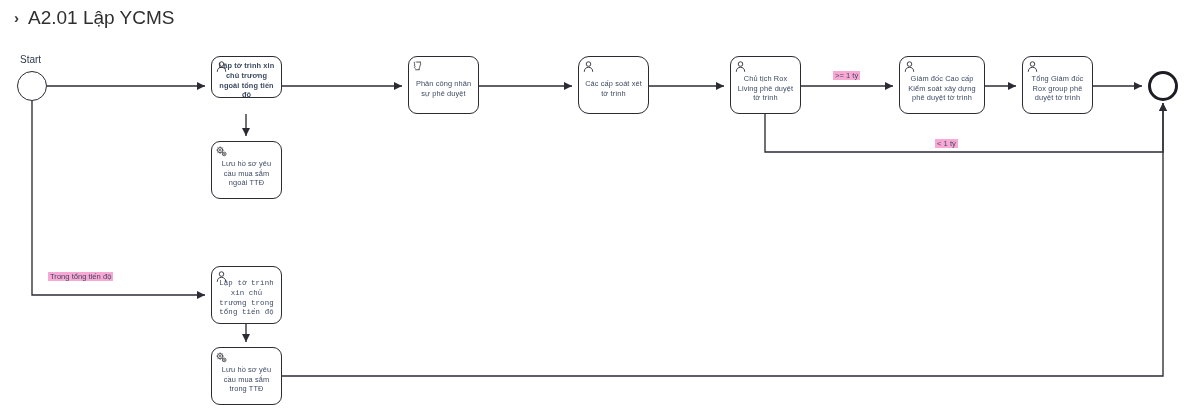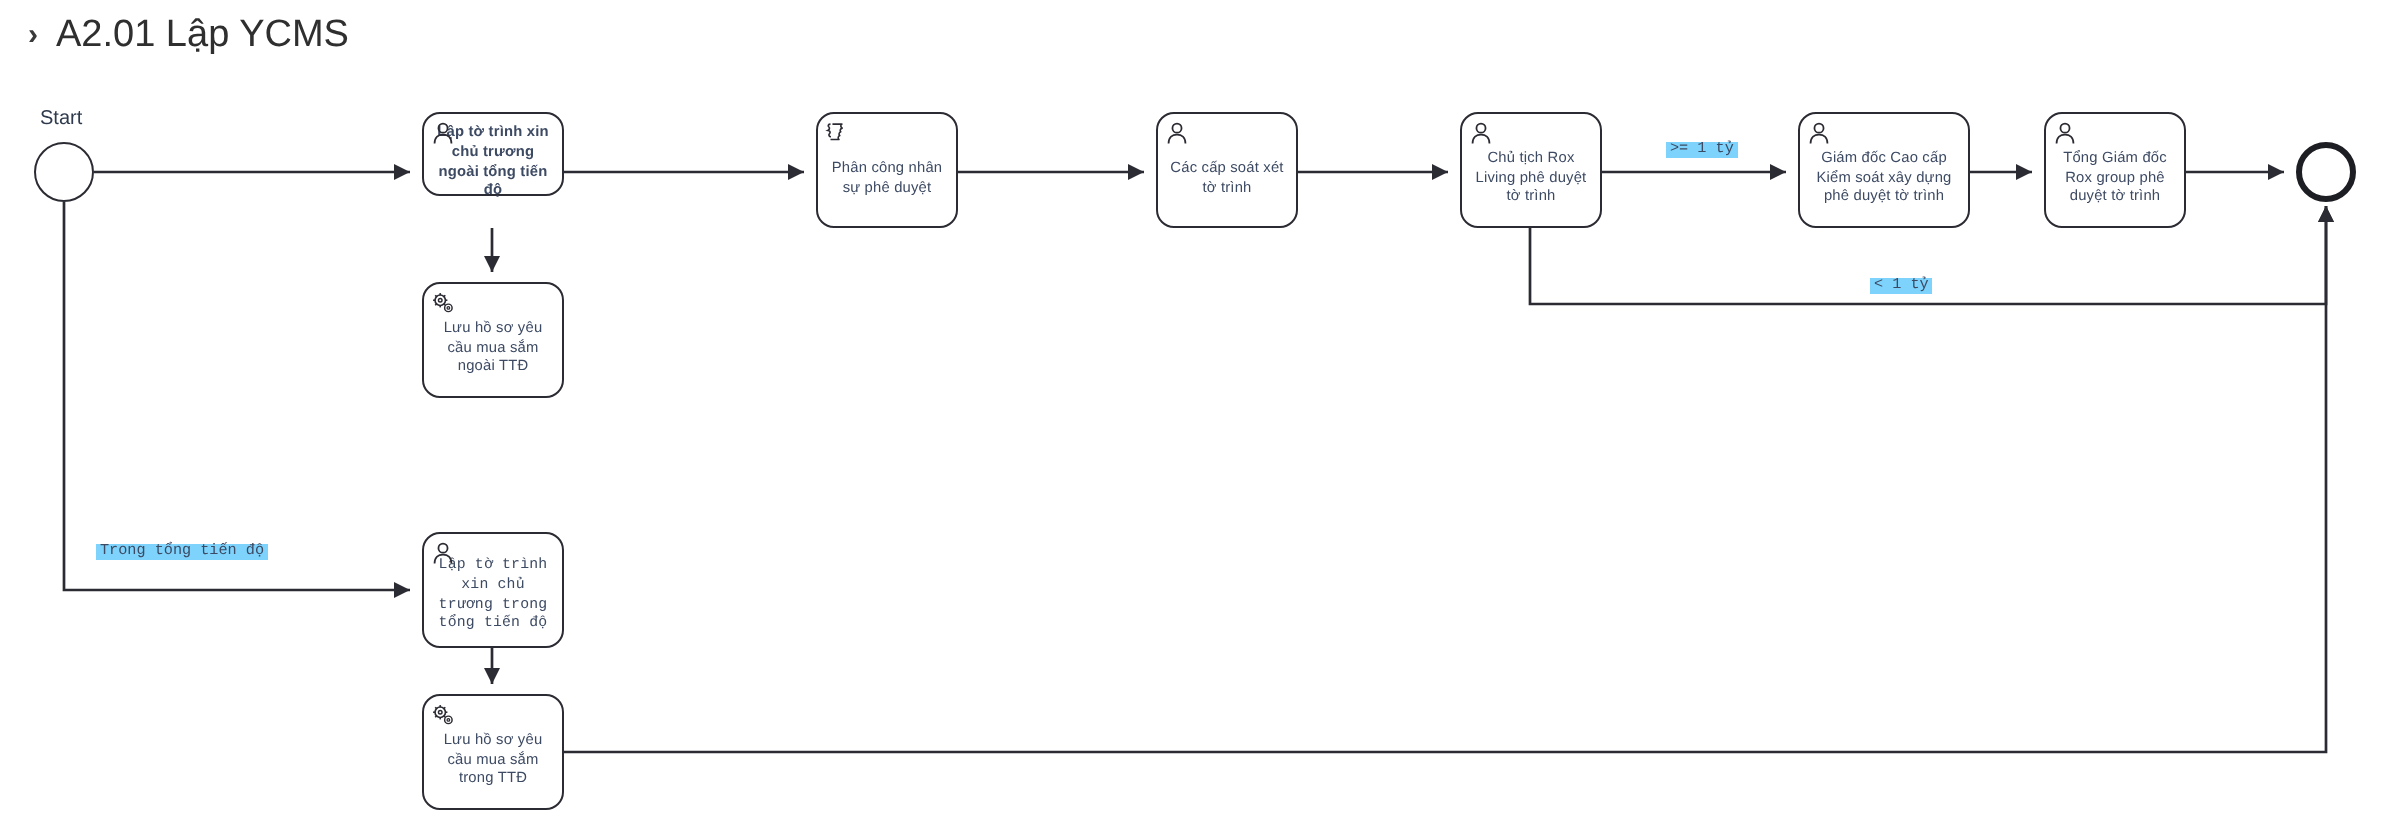--- a/index.html
+++ b/index.html
@@ -66,23 +66,22 @@
     color:#2f3a4d;
     white-space:nowrap;
   }
 
   
   .flow-label{
     position:absolute;
     font-size:7.6px;
     color:#3d4a63;
     white-space:nowrap;
-    background:#7dd3fc;
+    background:#f9a8d4;
     padding:0 2px;
-    font-family:Liberation Mono, monospace;
   }
 </style>
 </head>
 <body>
 
 <div id="canvas">
 
   <div class="breadcrumb">
     <span class="bc-sep">›</span>
     <span class="bc-cur">A2.01 Lập YCMS</span>
@@ -165,21 +164,21 @@
         <path d="M4,2.5 C2.6,2.5 2.2,3.6 3,4.3 C3.8,5 3.2,6 2.4,6.4
                  C3.6,6.6 4.2,7.6 3.4,8.4 C2.6,9.2 3.1,10.3 4.3,10.3" fill="none" stroke="#2b2b33" stroke-width="1"></path>
         <path d="M5.2,2.5 L11,2.5 C9.8,3.3 10.4,4.4 11.2,5
                  C10,5.4 9.6,6.5 10.3,7.3 C9.2,7.8 8.9,8.9 9.7,9.6
                  C8.6,10.1 8.4,11.2 9.2,12 L4,12" fill="none" stroke="#2b2b33" stroke-width="1" stroke-linejoin="round"></path>
       </svg>
     </span>
     <span class="lbl">Phân công nhân sự phê duyệt</span>
   </div>
 
-  <div class="node" style="left:578px;top:56px;width:71px;height:58px;">
+  <div class="node" style="left:578px;top:56px;width:71px;height:58px;border-radius:11px;">
     <span class="nicon">
       <svg viewBox="0 0 16 16" width="13" height="13">
         <circle cx="8" cy="5" r="2.8" fill="none" stroke="#2b2b33" stroke-width="1.1"></circle>
         <path d="M2.8,14.5 C2.8,10.6 5.2,9 8,9 C10.8,9 13.2,10.6 13.2,14.5" fill="none" stroke="#2b2b33" stroke-width="1.1"></path>
       </svg>
     </span>
     <span class="lbl">Các cấp soát xét tờ trình</span>
   </div>
 
   <div class="node" style="left:730px;top:56px;width:71px;height:58px;">

